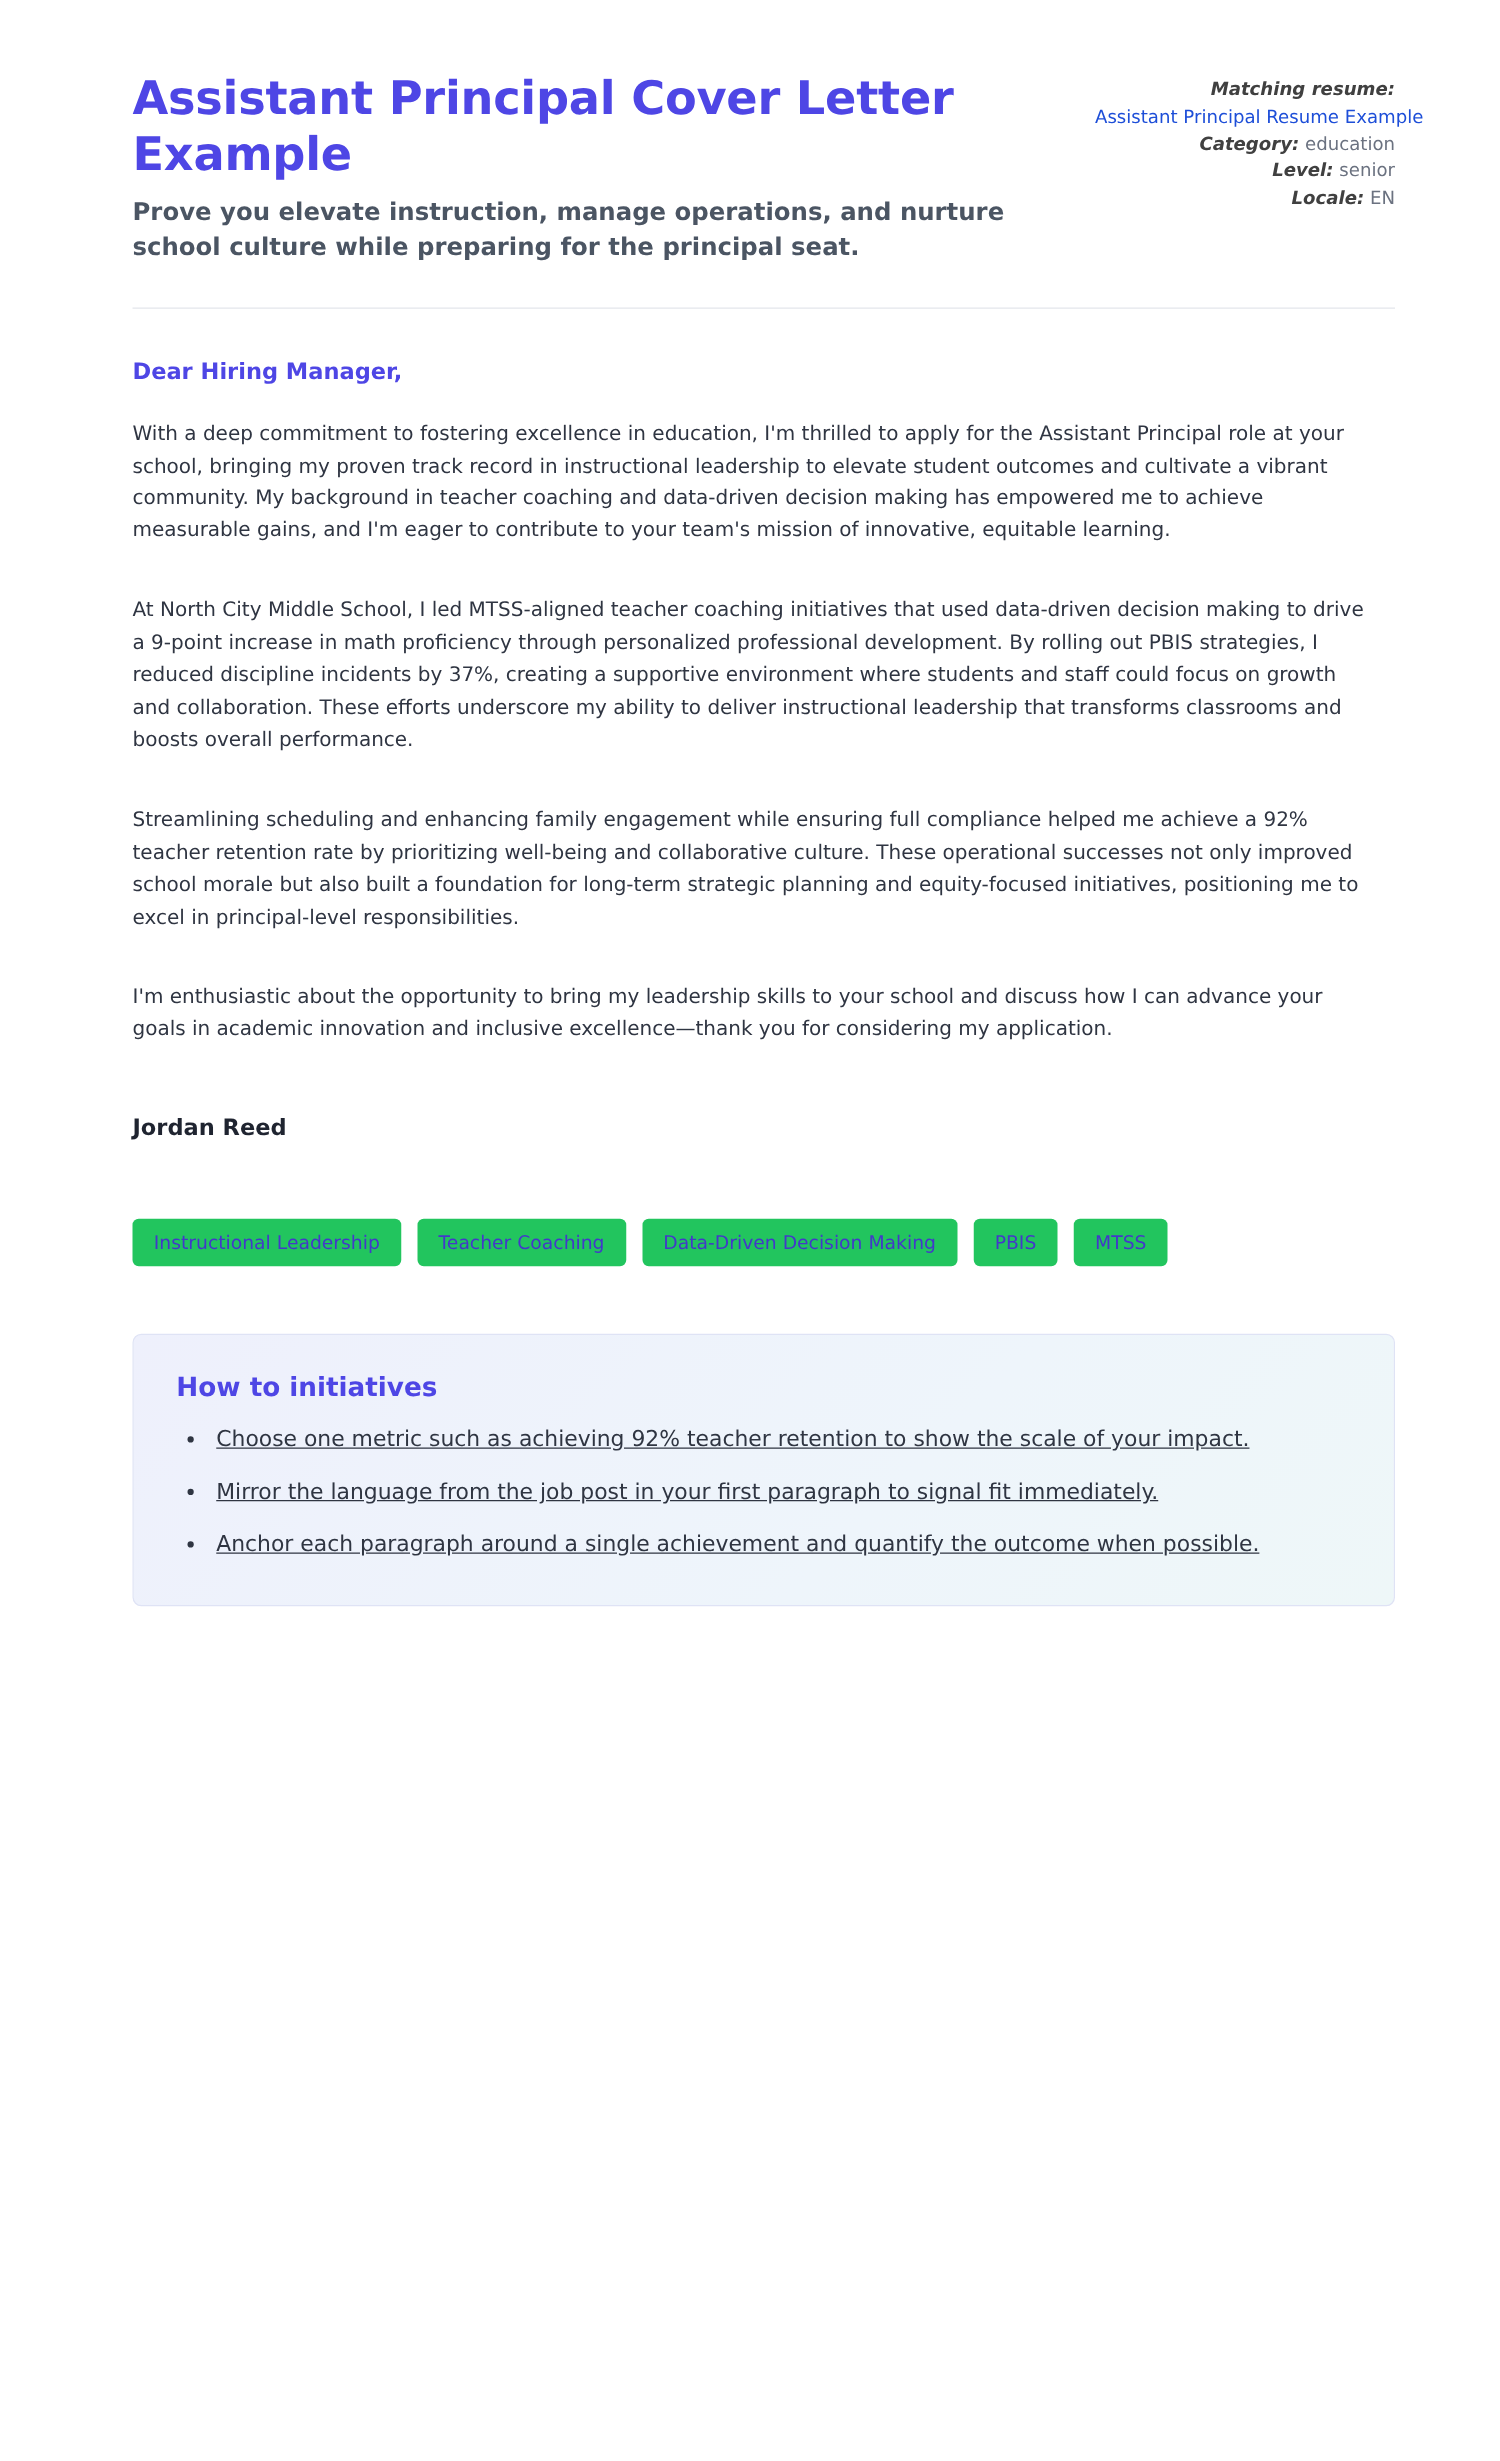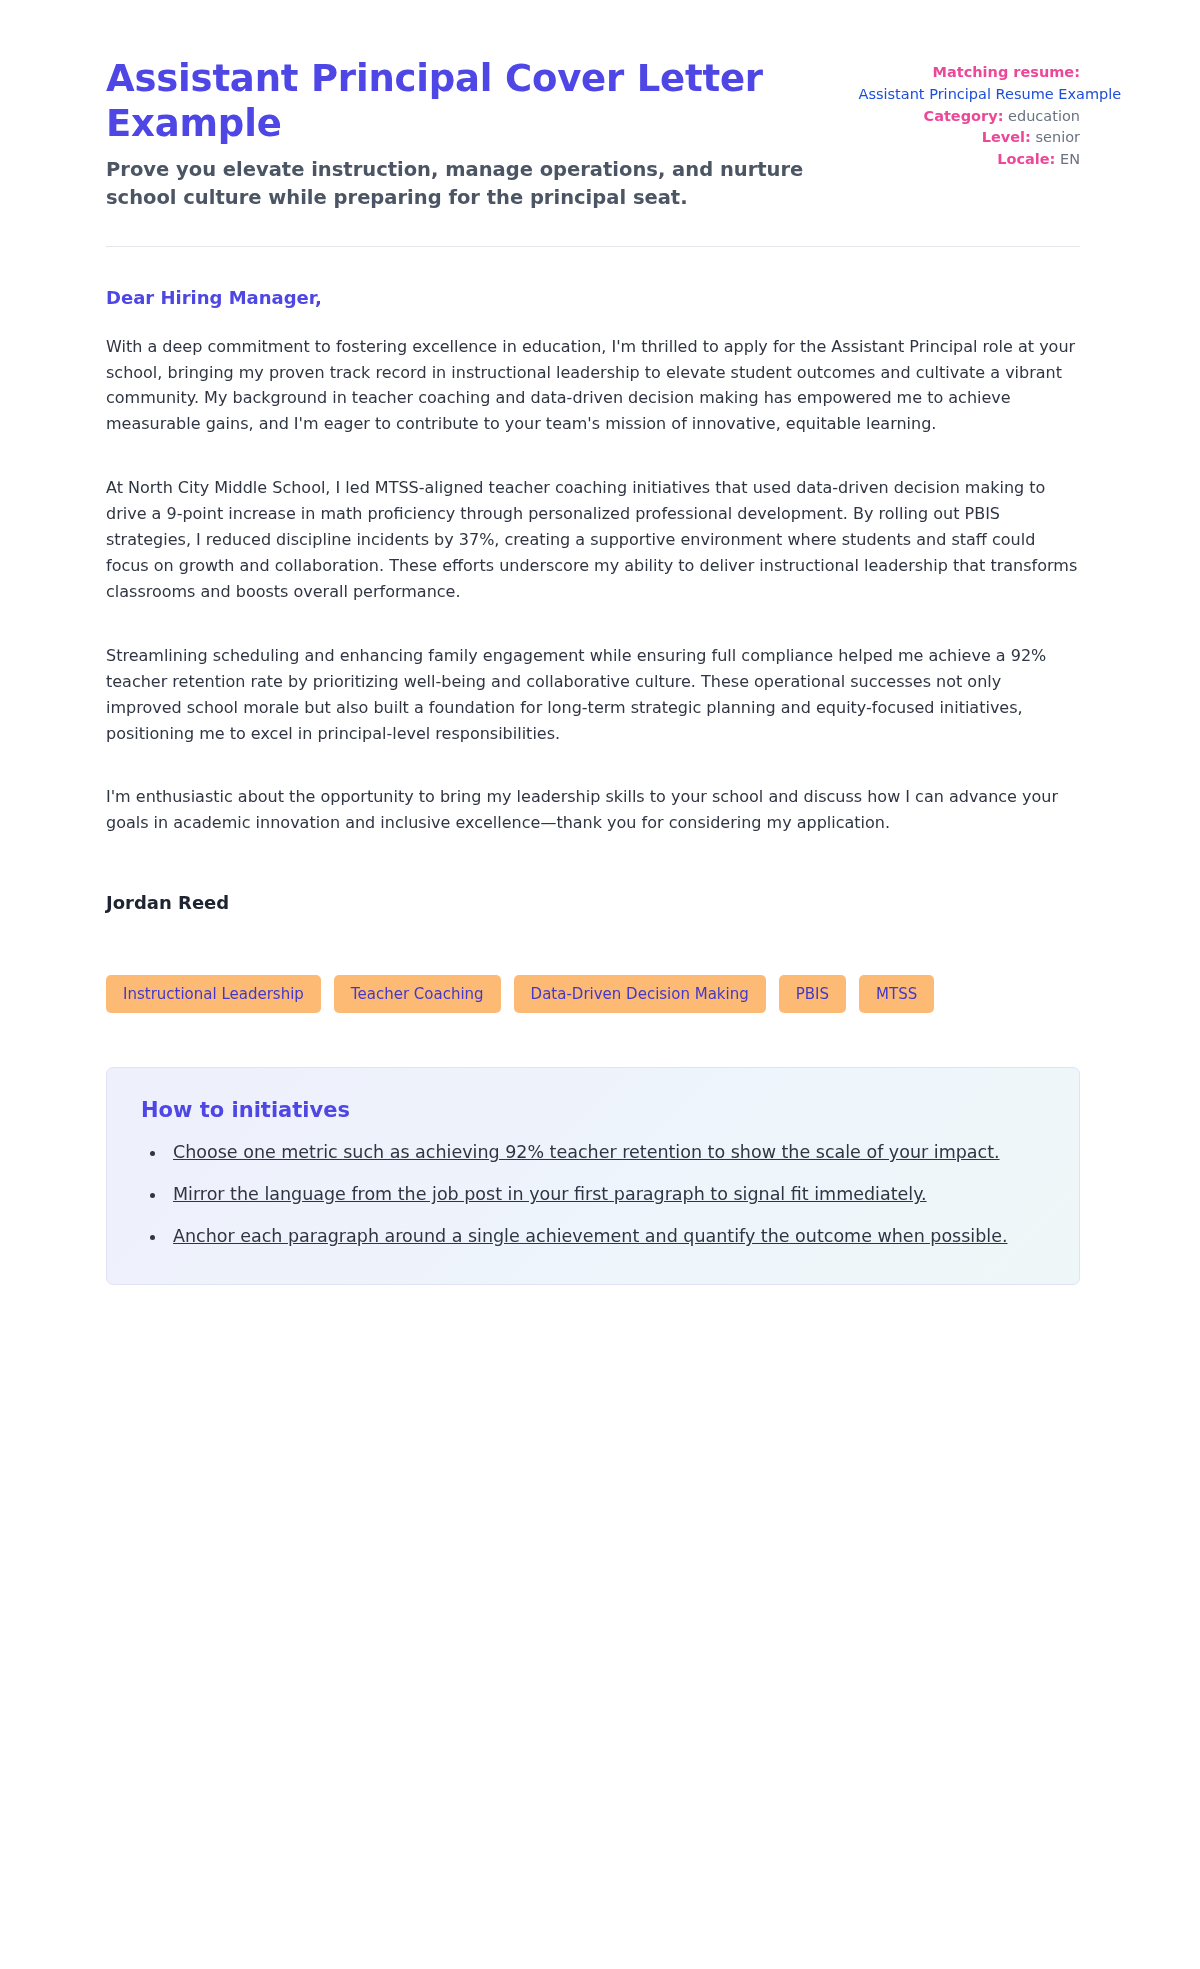--- a/index.html
+++ b/index.html
@@ -10,21 +10,21 @@
   body {
     width: 1200px;
     min-height: 1969px;
     font-family: "DejaVu Sans", "Liberation Sans", sans-serif;
     color: #2f3542;
     -webkit-font-smoothing: antialiased;
   }
   .page {
     width: 1200px;
     box-sizing: border-box;
-    padding: 56px 120px 60px 106px;
+    padding: 56px 84px 60px 106px;
   }
 
   
   .header {
     display: flex;
     align-items: flex-start;
     justify-content: space-between;
     gap: 40px;
   }
   .header-left {
@@ -51,22 +51,23 @@
     font-size: 14.5px;
     line-height: 1.5;
     color: #6b7280;
     padding-top: 6px;
     min-width: 190px;
   }
   .meta .meta-row {
     white-space: nowrap;
   }
   .meta b {
-    color: #ec4899;
-    font-weight: 700;
+    color: #404040;
+    font-weight: 700;
+    font-style: italic;
   }
   .meta .meta-resume-name {
     display: block;
     color: #1d4ed8;
     font-weight: 400;
   }
   .divider {
     margin: 34px 0 0 0;
     border: 0;
     border-top: 1px solid #e4e6ec;
@@ -105,21 +106,21 @@
   }
 
   
   .tags {
     display: flex;
     flex-wrap: wrap;
     gap: 13px;
     margin-top: 62px;
   }
   .tag {
-    background: #fdba74;
+    background: #22c55e;
     color: #4338ca;
     border-radius: 5px;
     font-size: 15px;
     padding: 10px 17px;
     white-space: nowrap;
   }
 
   
   .callout {
     margin-top: 54px;

